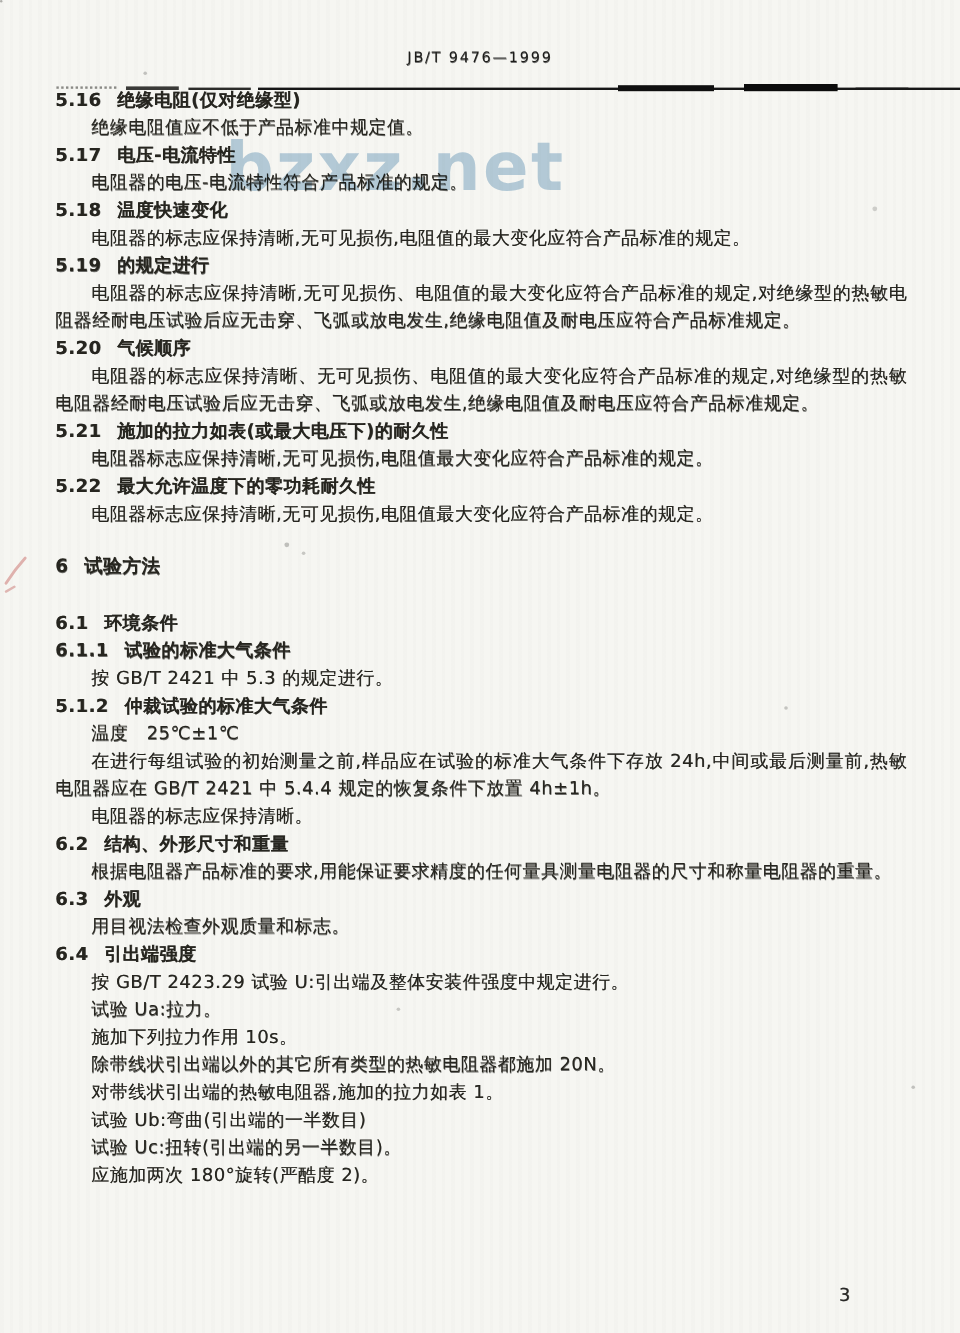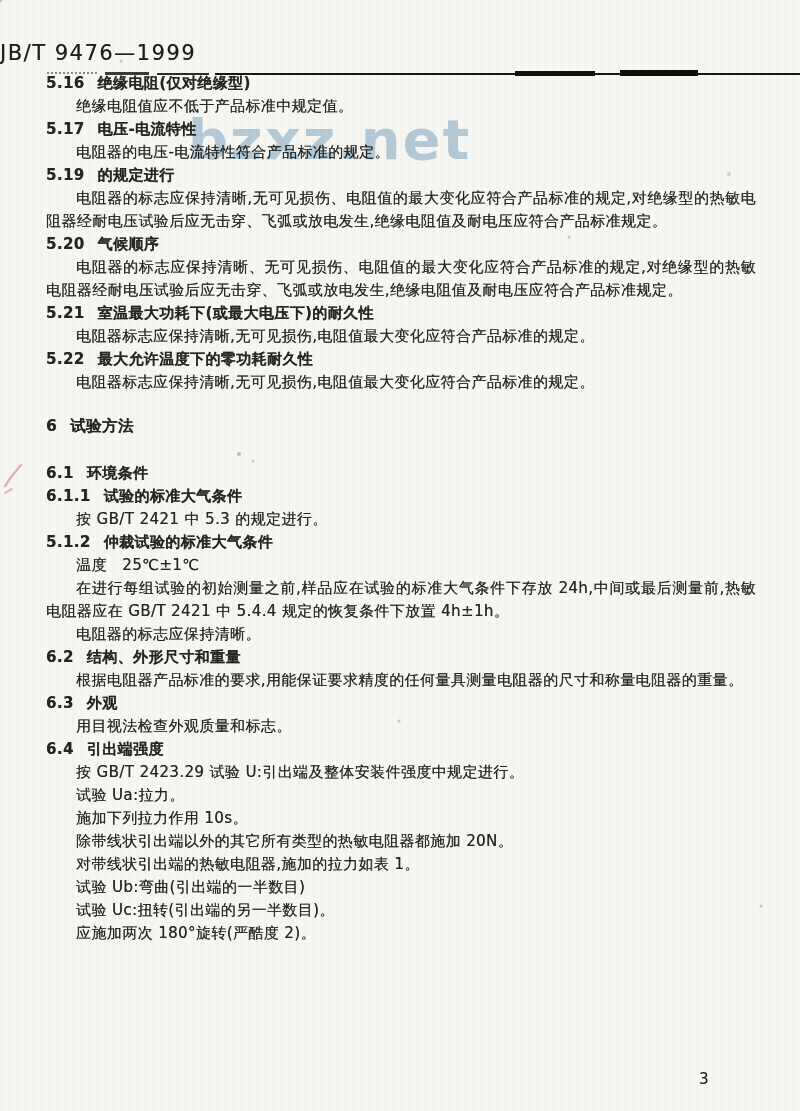--- a/index.html
+++ b/index.html
@@ -6,21 +6,21 @@
   body{
     width:800px;height:1111px;position:relative;overflow:hidden;
     background:#f6f6f2;
     background-image:repeating-linear-gradient(90deg, rgba(0,0,0,0.01) 0 3px, transparent 3px 8px);
     font-family:"DejaVu Sans","Liberation Sans",sans-serif;
     color:#26251f;
   }
   .page{position:absolute;inset:0;}
   .doc-header{
     position:absolute;top:41px;left:0;width:100%;
-    font-size:21px;letter-spacing:1.5px;color:#1d1d1b;
+    text-align:center;font-size:12px;letter-spacing:1.5px;color:#1d1d1b;
     text-shadow:0.3px 0.3px 0.5px rgba(30,30,30,0.6);
   }
   .rule{position:absolute;top:70px;left:45px;width:712px;height:6px;}
   .rule .seg{position:absolute;background:#171717;}
   .rule .s1{left:2px;top:2px;width:50px;height:0;border-top:2px dotted #8a8a86;background:none;}
   .rule .s2{left:60px;top:2px;width:44px;height:3px;background:#3a3a38;}
   .rule .s3{left:112px;top:3px;width:52px;height:2px;background:#2c2c2a;}
   .rule .s4{left:170px;top:3px;width:542px;height:2px;}
   .rule .s5{left:470px;top:1px;width:80px;height:5px;background:#101010;}
   .rule .s6{left:575px;top:0px;width:78px;height:6px;background:#0c0c0c;}
@@ -89,33 +89,37 @@
     <section>
       <h3 class="c-head"><span class="c-num">5.16</span><span>绝缘电阻(仅对绝缘型)</span></h3>
       <p class="para">绝缘电阻值应不低于产品标准中规定值。</p>
     </section>
 
     <section>
       <h3 class="c-head"><span class="c-num">5.17</span><span>电压-电流特性</span></h3>
       <p class="para">电阻器的电压-电流特性符合产品标准的规定。</p>
     </section>
 
+    <section>
+      <h3 class="c-head"><span class="c-num">5.18</span><span>温度快速变化</span></h3>
+      <p class="para">电阻器的标志应保持清晰,无可见损伤,电阻值的最大变化应符合产品标准的规定。</p>
+    </section>
 
     <section>
       <h3 class="c-head"><span class="c-num">5.19</span><span>的规定进行</span></h3>
       <p class="para">电阻器的标志应保持清晰,无可见损伤、电阻值的最大变化应符合产品标准的规定,对绝缘型的热敏电阻器经耐电压试验后应无击穿、飞弧或放电发生,绝缘电阻值及耐电压应符合产品标准规定。</p>
     </section>
 
     <section>
       <h3 class="c-head"><span class="c-num">5.20</span><span>气候顺序</span></h3>
       <p class="para">电阻器的标志应保持清晰、无可见损伤、电阻值的最大变化应符合产品标准的规定,对绝缘型的热敏电阻器经耐电压试验后应无击穿、飞弧或放电发生,绝缘电阻值及耐电压应符合产品标准规定。</p>
     </section>
 
     <section>
-      <h3 class="c-head"><span class="c-num">5.21</span><span>室温最大功耗下(或最大电压下)的耐久性</span></h3>
+      <h3 class="c-head"><span class="c-num">5.21</span><span>施加的拉力如表(或最大电压下)的耐久性</span></h3>
       <p class="para">电阻器标志应保持清晰,无可见损伤,电阻值最大变化应符合产品标准的规定。</p>
     </section>
 
     <section>
       <h3 class="c-head"><span class="c-num">5.22</span><span>最大允许温度下的零功耗耐久性</span></h3>
       <p class="para">电阻器标志应保持清晰,无可见损伤,电阻值最大变化应符合产品标准的规定。</p>
     </section>
 
     <h2 class="chapter-head"><span class="c-num">6</span><span>试验方法</span></h2>
 

